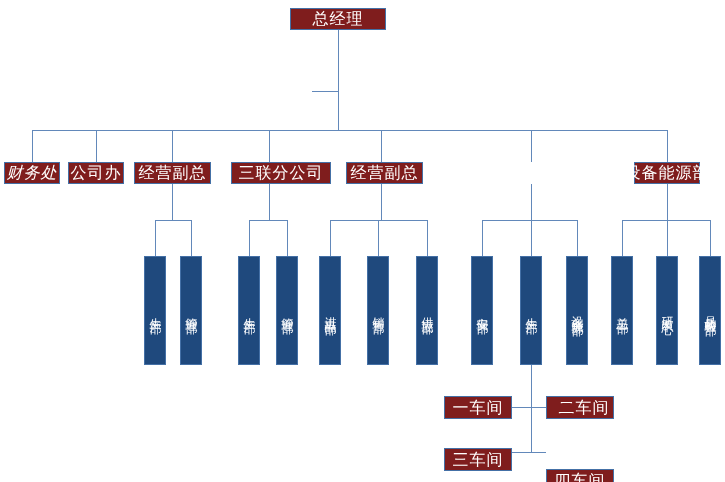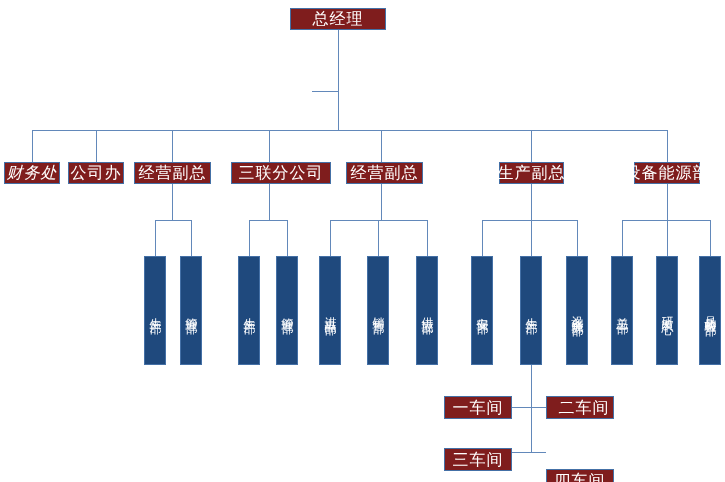--- a/index.html
+++ b/index.html
@@ -101,21 +101,20 @@
   <div class="line" style="left:512px; top:452px; width:34px; height:1px;"></div>
 
   <div class="hbox" style="left:290px; top:8px; width:96px;">总经理</div>
 
 
   <div class="hbox" style="left:4px;   top:162px; width:56px;font-style:italic;">财务处</div>
   <div class="hbox" style="left:68px;  top:162px; width:56px;">公司办</div>
   <div class="hbox" style="left:134px; top:162px; width:77px;">经营副总</div>
   <div class="hbox" style="left:231px; top:162px; width:100px;">三联分公司</div>
   <div class="hbox" style="left:346px; top:162px; width:77px;">经营副总</div>
-  <div class="hbox" style="left:499px; top:162px; width:65px;">生产副总</div>
   <div class="hbox" style="left:634px; top:162px; width:66px;">设备能源部</div>
 
   <div class="vbox" style="left:144px;">生产部</div>
   <div class="vbox" style="left:180px;">管理部</div>
   <div class="vbox" style="left:238px;">生产部</div>
   <div class="vbox" style="left:276px;">管理部</div>
   <div class="vbox" style="left:319px;">进出品部</div>
   <div class="vbox" style="left:367px;">销售部</div>
   <div class="vbox" style="left:416px;">供应部</div>
   <div class="vbox" style="left:471px;">安保部</div>

